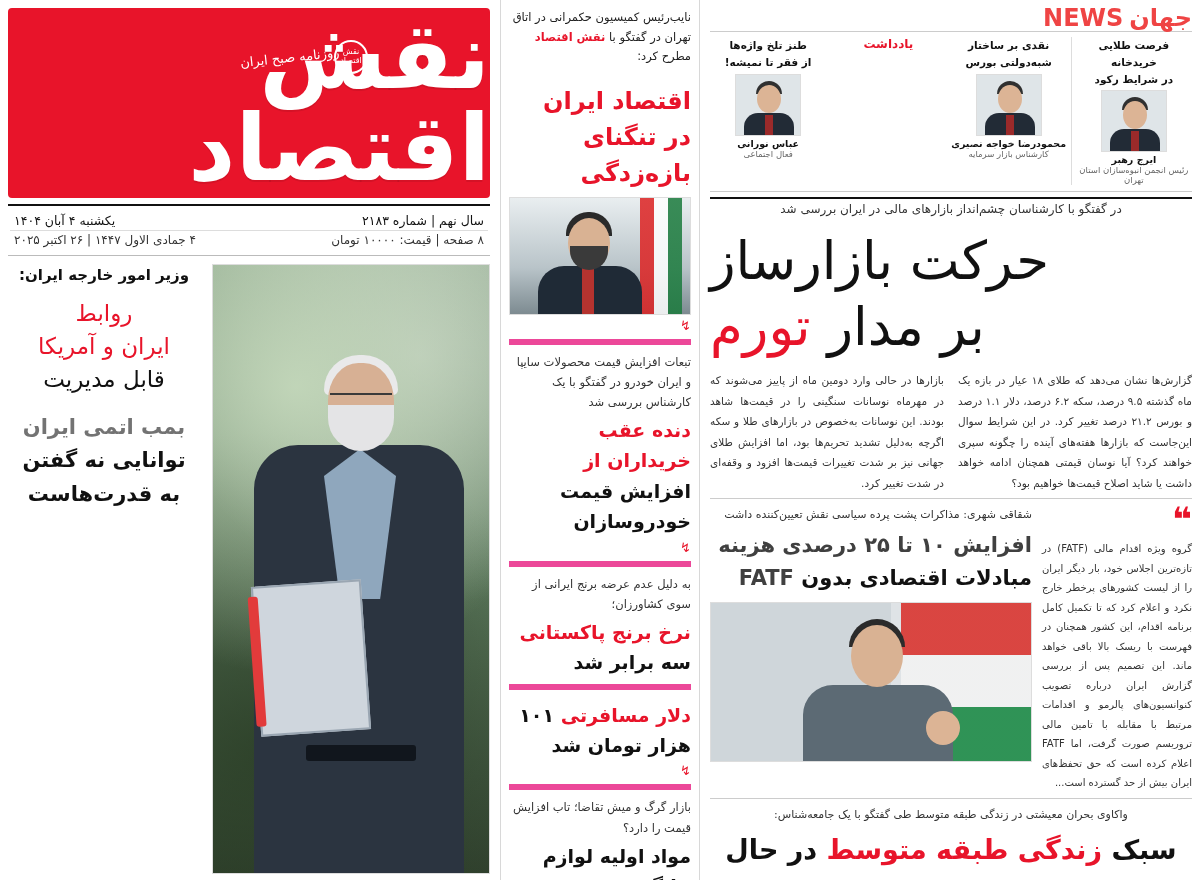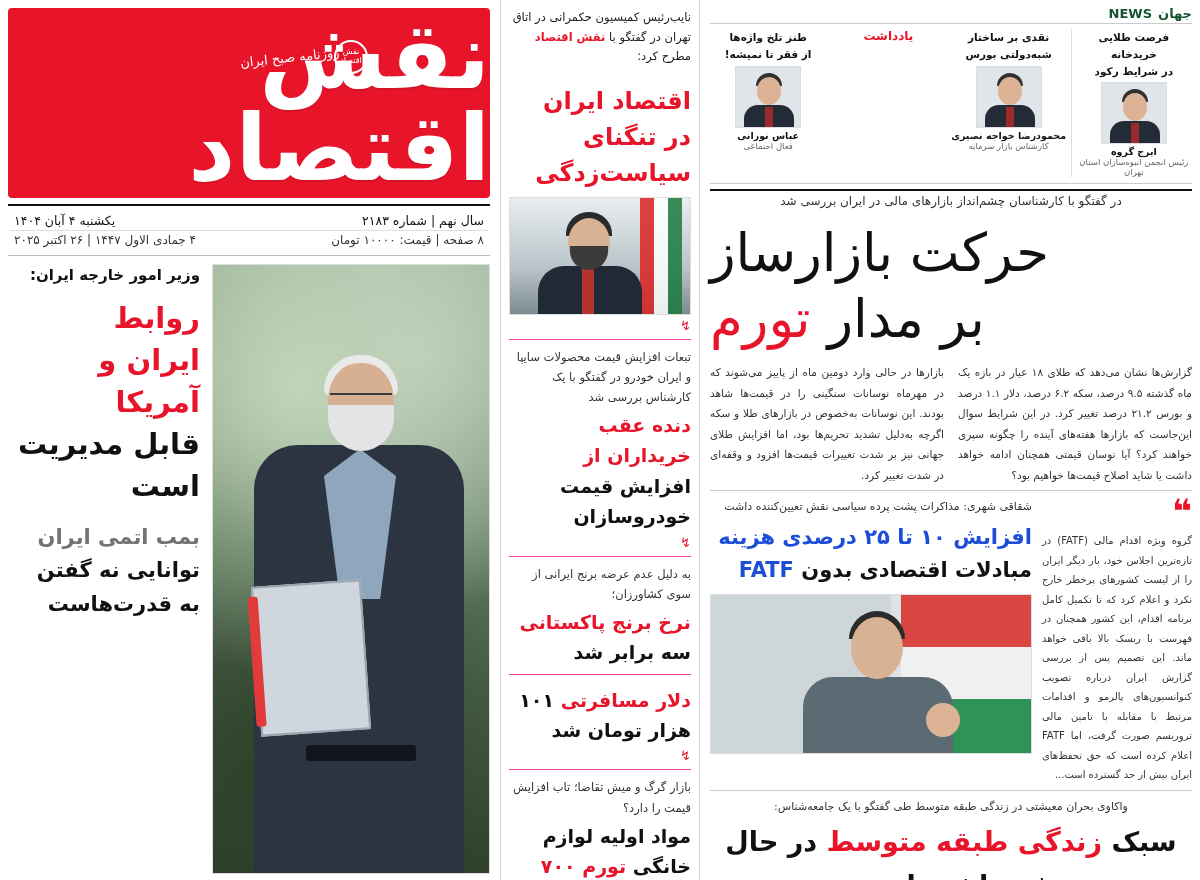--- a/index.html
+++ b/index.html
@@ -160,33 +160,33 @@
     width: 10px; height: 130px; background:#e23b3b; border-radius: 3px;
   }
   .fig-belt {
     position: absolute; left: 70px; top: 392px;
     width: 110px; height: 16px; background: #11161d; border-radius: 3px;
   }
   .lead-text {
     width: 196px;
     flex: 0 0 196px;
     padding-right: 4px;
-    text-align: right;
+    text-align: center;
     direction: rtl;
   }
   .lead-kicker {
     font-size: 15px;
     color: #111;
     font-weight: bold;
     margin-bottom: 10px;
     line-height: 1.5;
   }
   .lead-head {
-    font-size: 29px;
-    font-weight: bold;
+    font-size: 23px;
+    font-weight: normal;
     line-height: 1.45;
     color: #111;
   }
   .lead-head .red { color: #e8142a; }
   .lead-sub {
     margin-top: 14px;
     font-size: 21px;
     font-weight: bold;
     line-height: 1.6;
     color: #111;
@@ -230,21 +230,21 @@
   }
   .mid-photo .m-bg { position:absolute; inset:0; background: linear-gradient(180deg,#e9eef0,#b9c4c9 60%, #7d8b91); }
   .mid-photo .m-flag { position:absolute; right:8px; top:0; bottom:0; width:42px;
     background: linear-gradient(90deg,#d22 0 33%, #fff 33% 66%, #1a7a3c 66% 100%); opacity:.85; }
   .mid-photo .m-head { position:absolute; left:58px; top:20px; width:42px; height:50px; border-radius:50%; background:#d9b293; }
   .mid-photo .m-hair { position:absolute; left:56px; top:14px; width:46px; height:24px; border-radius:22px 22px 0 0; background:#2a2a2a; }
   .mid-photo .m-beard { position:absolute; left:60px; top:48px; width:38px; height:24px; border-radius:0 0 20px 20px; background:#3a3a3a; }
   .mid-photo .m-body { position:absolute; left:28px; top:68px; width:104px; height:60px; background:#1f2a36; border-radius:26px 26px 0 0; }
   .mid-photo .m-tie { position:absolute; left:72px; top:70px; width:12px; height:46px; background:#b5332f; }
 
-  .mid-item { border-top: 1px solid #ec4899; padding-top: 7px; }
+  .mid-item { border-top: 6px solid #ec4899; padding-top: 7px; }
   .mid-item:first-of-type { border-top: none; }
   .mid-kicker {
     font-size: 11.5px;
     line-height: 1.75;
     color: #333;
   }
   .mid-head {
     font-size: 19px;
     font-weight: bold;
     line-height: 1.6;
@@ -273,21 +273,21 @@
   .topstrip {
     height: 26px;
     display: flex;
     align-items: center;
     justify-content: flex-start;
     gap: 6px;
     border-bottom: 1px solid #ccc;
     padding-bottom: 2px;
   }
   .topstrip .brand {
-    font-size: 13px; font-weight: bold; color: #14532d;
+    font-size: 24px; font-weight: bold; color: #ef4444;
   }
   .faces-row {
     display: flex;
     flex-direction: row;
     gap: 4px;
     border-bottom: 1px solid #ccc;
     padding-bottom: 6px;
   }
   .face-card { flex: 1 1 0; text-align: center; }
   .face-card .ttl {
@@ -324,21 +324,21 @@
   }
   .ms-body .cl { flex: 1 1 0; }
 
   .second-story { border-top: 1px solid #ccc; padding-top: 7px; display: flex; gap: 10px; }
   .ss-left { flex: 0 0 150px; }
   .ss-quote { color:#e8142a; font-size: 34px; line-height: .8; font-weight: bold; }
   .ss-text { font-size: 10px; color:#333; line-height: 1.95; text-align: justify; margin-top: 6px; }
   .ss-right { flex: 1 1 auto; }
   .ss-kicker { font-size: 11px; color:#333; line-height:1.7; }
   .ss-head { font-size: 21px; font-weight: bold; color:#111; line-height:1.6; margin-top: 4px; }
-  .ss-head .red { color:#1d4ed8; }
+  .ss-head .red { color:#404040; }
   .ss-photo {
     margin-top: 6px; width: 100%; height: 160px; border: 1px solid #ddd;
     position: relative; overflow: hidden; background: #dfe3e6;
   }
   .ss-photo .p-flag { position:absolute; right:0; top:0; bottom:0; width:130px;
     background: linear-gradient(180deg,#d9342f 0 33%, #f2f2f2 33% 66%, #1c8a46 66% 100%); opacity:.9; }
   .ss-photo .p-wall { position:absolute; left:0; top:0; bottom:0; width:180px; background:#cfd6da; }
   .ss-photo .p-head { position:absolute; left:140px; top:22px; width:52px; height:62px; border-radius:50%; background:#d9b293; }
   .ss-photo .p-hair { position:absolute; left:138px; top:16px; width:56px; height:28px; border-radius:28px 28px 0 0; background:#2b2b2b; }
   .ss-photo .p-body { position:absolute; left:92px; top:82px; width:150px; height:80px; background:#5c6a74; border-radius:30px 30px 0 0; }
@@ -388,42 +388,41 @@
           <div class="fig-beard"></div>
           <div class="fig-glasses"></div>
         </div>
       </div>
       <div class="lead-text">
         <div class="lead-kicker">وزیر امور خارجه ایران:</div>
         <div class="lead-head">
           <div class="red">روابط</div>
           <div class="red">ایران و آمریکا</div>
           <div>قابل مدیریت</div>
-          <div>است</div>
         </div>
         <div class="lead-sub">
           <div class="red">بمب اتمی ایران</div>
           <div>توانایی نه گفتن</div>
           <div>به قدرت‌هاست</div>
         </div>
       </div>
     </div>
   </div>
 
   <div class="col-mid">
     <div>
       <div class="mid-top-kicker">
         <span>نایب‌رئیس کمیسیون حکمرانی در اتاق تهران</span>
         <span>در گفتگو با</span>
         <span class="red">نقش اقتصاد</span>
         <span>مطرح کرد:</span>
       </div>
       <div class="mid-top-head">
         <div>اقتصاد ایران</div>
-        <div>در تنگنای سیاست‌زدگی</div>
+        <div>در تنگنای بازه‌زدگی</div>
       </div>
       <div class="mid-photo">
         <div class="m-bg"></div>
         <div class="m-flag"></div>
         <div class="m-body"></div>
         <div class="m-tie"></div>
         <div class="m-hair"></div>
         <div class="m-head"></div>
         <div class="m-beard"></div>
       </div>
@@ -477,21 +476,21 @@
         <div class="ttl">
           <div>فرصت طلایی خریدخانه</div>
           <div>در شرایط رکود</div>
         </div>
         <div class="face-img">
           <div class="fb"></div>
             <div class="ft"></div>
             <div class="fhair"></div>
             <div class="fh"></div>
         </div>
-        <div class="nm">ایرج گروه</div>
+        <div class="nm">ایرج رهبر</div>
         <div class="rl">رئیس انجمن انبوه‌سازان استان تهران</div>
       </div>
 
       <div class="vdivider"></div>
 
       <div class="face-card">
         <div class="ttl">
           <div>نقدی بر ساختار</div>
           <div>شبه‌دولتی بورس</div>
         </div>

